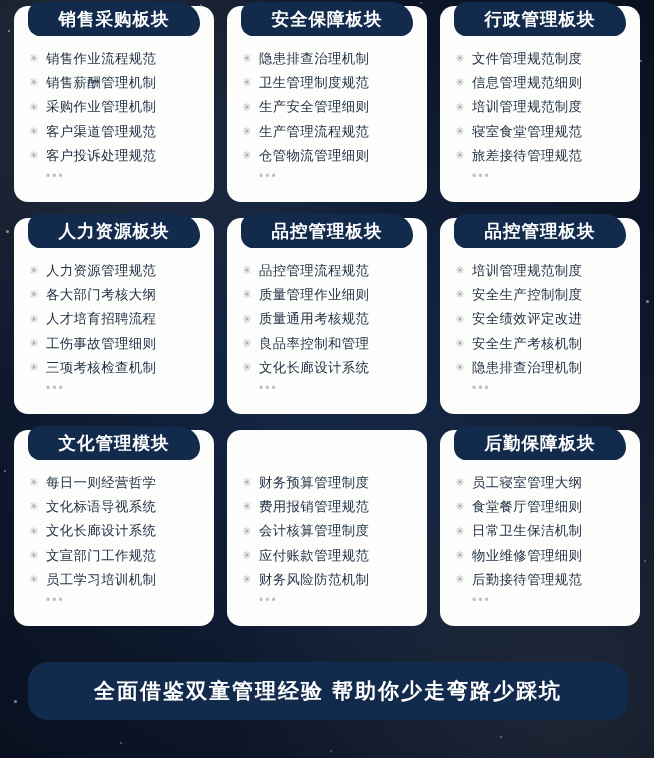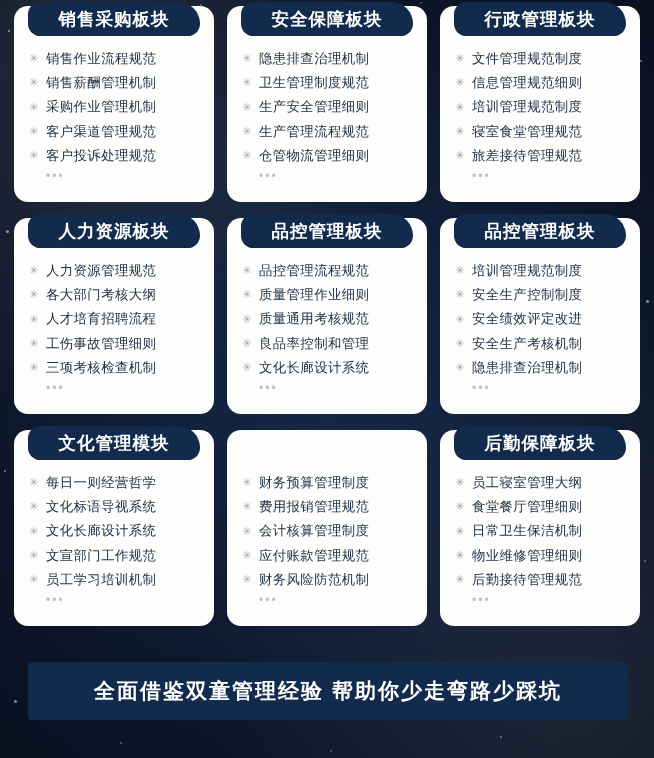--- a/index.html
+++ b/index.html
@@ -103,21 +103,21 @@
     margin-top: 2px;
     line-height: 1;
   }
   .footer {
     position: absolute;
     left: 28px;
     top: 662px;
     width: 600px;
     height: 58px;
     background: #122a4c;
-    border-radius: 4px;
+    border-radius: 20px;
     display: flex;
     align-items: center;
     justify-content: center;
   }
   .footer-text {
     color: #ffffff;
     font-size: 21px;
     font-weight: bold;
     letter-spacing: 2px;
     white-space: nowrap;

